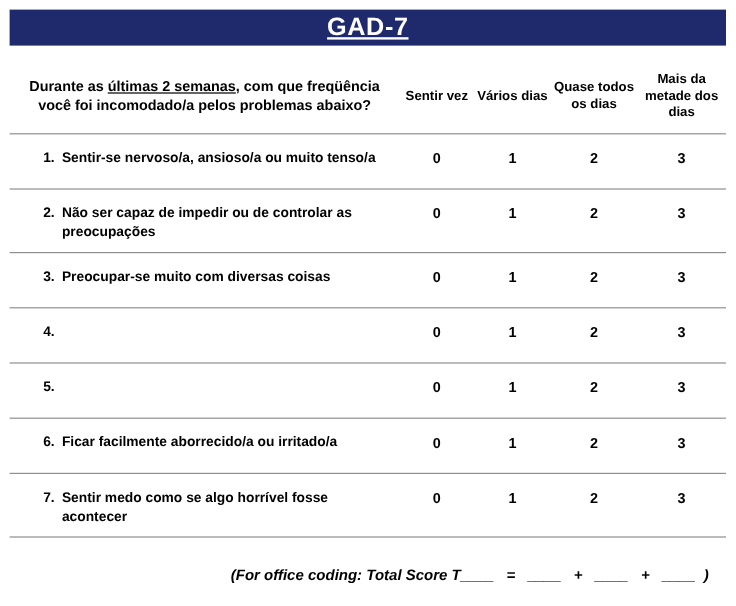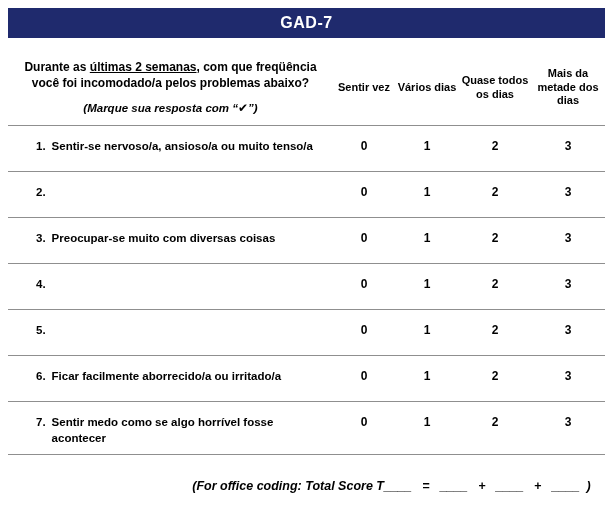--- a/index.html
+++ b/index.html
@@ -14,22 +14,23 @@
   .page { padding: 8px; }
 
   .title-bar {
     background: #1f2a6d;
     color: #ffffff;
     height: 30px;
     display: flex;
     align-items: center;
     justify-content: center;
     font-weight: bold;
-    font-size: 16px;
+    font-size: 21px;
     letter-spacing: 0.5px;
+    text-decoration: underline;
   }
 
   .table { margin-top: 16px; border-bottom: 1px solid #8f8f8f; }
 
   .head-row, .row {
     display: grid;
     grid-template-columns: 325px 62px 64px 72px 74px;
   }
 
   .head-row { align-items: center; padding: 6px 0 10px; }
@@ -86,21 +87,20 @@
 
   <div class="title-bar">
     <span>GAD-7</span>
   </div>
 
   <div class="table">
 
     <div class="head-row">
       <div class="q-head">
         <div class="q-main"><span>Durante as </span><span class="u">últimas 2 semanas</span><span>, com que freqüência você foi incomodado/a pelos problemas abaixo?</span></div>
-        <div class="q-note"><span>(Marque sua resposta com “</span><span class="check">✔</span><span>”)</span></div>
       </div>
       <div class="col-head">Sentir vez</div>
       <div class="col-head">Vários dias</div>
       <div class="col-head">Quase todos os dias</div>
       <div class="col-head">Mais da metade dos dias</div>
     </div>
 
     <div class="row">
       <div class="q-cell">
         <span class="num">1.</span>
@@ -108,20 +108,21 @@
       </div>
       <div class="score">0</div>
       <div class="score">1</div>
       <div class="score">2</div>
       <div class="score">3</div>
     </div>
 
     <div class="row">
       <div class="q-cell">
         <span class="num">2.</span>
+        <span class="q-text">Não ser capaz de impedir ou de controlar as preocupações</span>
       </div>
       <div class="score">0</div>
       <div class="score">1</div>
       <div class="score">2</div>
       <div class="score">3</div>
     </div>
 
     <div class="row">
       <div class="q-cell">
         <span class="num">3.</span>

